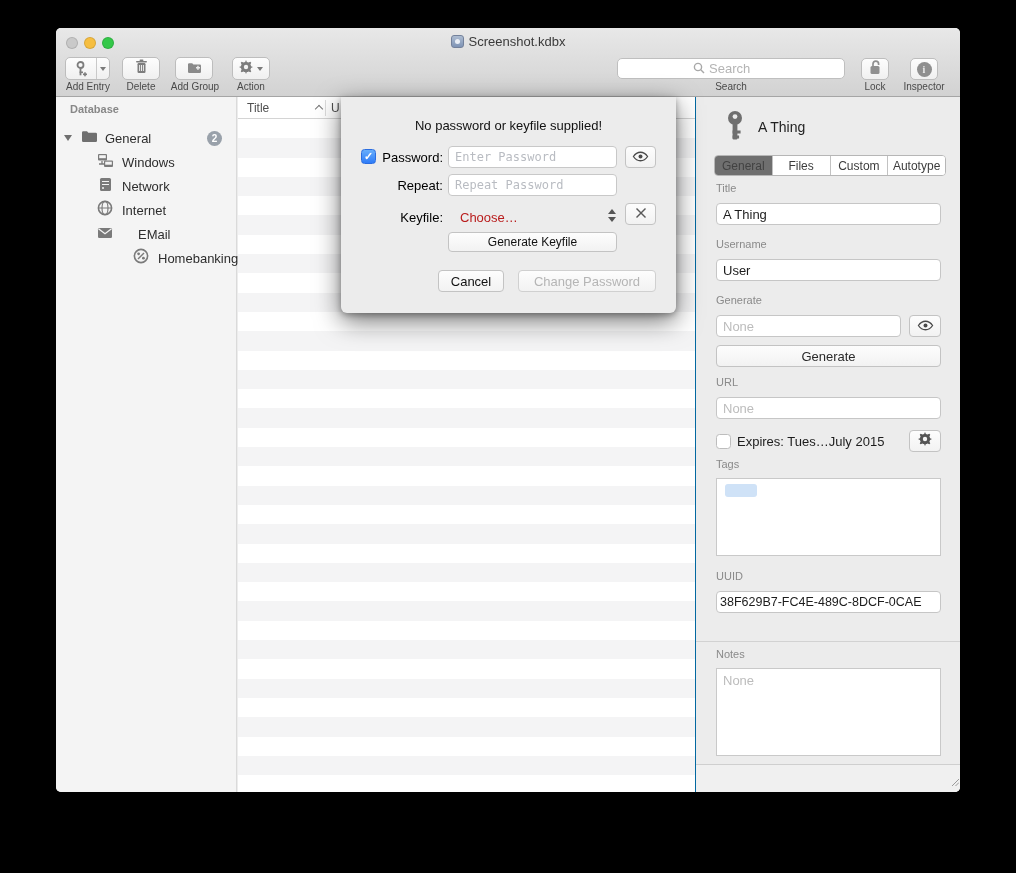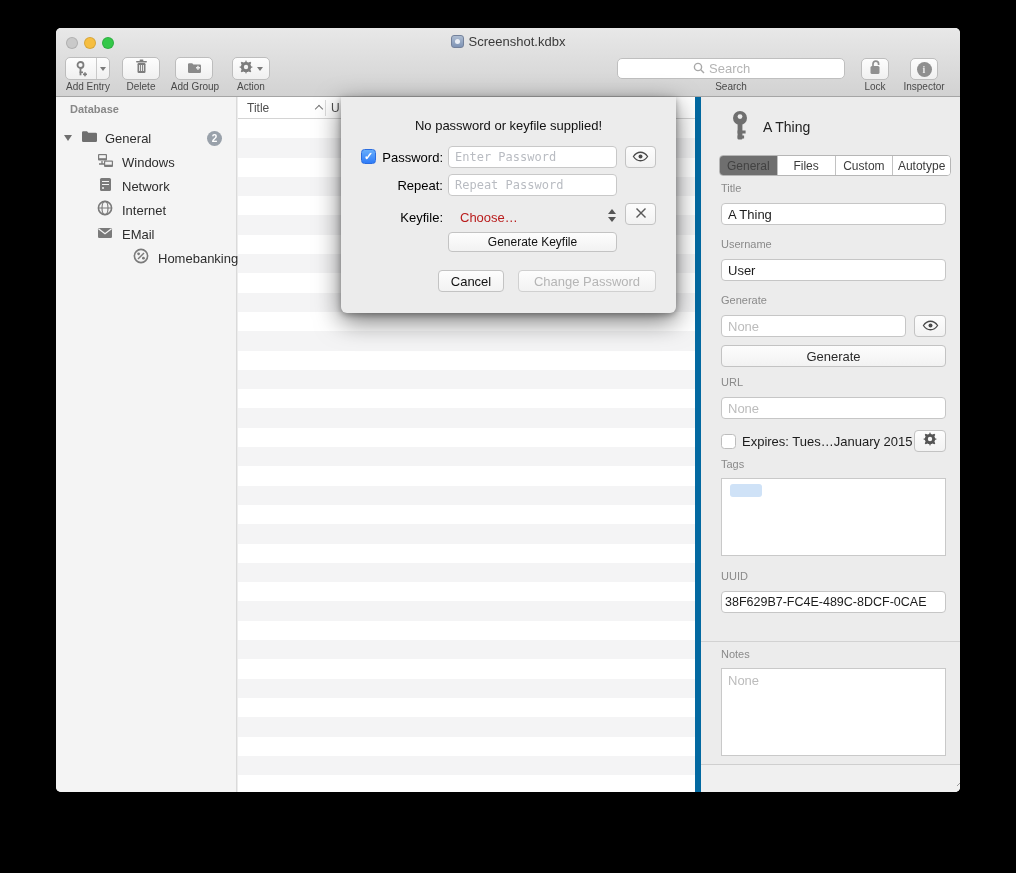--- a/index.html
+++ b/index.html
@@ -43,21 +43,21 @@
   .el-header { position:absolute; left:0; top:0; width:457px; height:22px; background:#fff; border-bottom:1px solid #d4d4d4;
                display:flex; align-items:center; }
   .el-col-title { position:absolute; left:9px; font-size:12px; color:#4f4f4f; }
   .sort-asc { position:absolute; left:78px; top:9px; width:6px; height:6px; border-left:1.6px solid #777; border-top:1.6px solid #777; transform:rotate(45deg); }
   .el-col-div { position:absolute; left:87px; top:3px; width:1px; height:16px; background:#dcdcdc; }
   .el-col-u { position:absolute; left:93px; font-size:12px; color:#4f4f4f; }
   .stripes { position:absolute; left:0; top:22px; width:457px; height:673px;
              background:repeating-linear-gradient(to bottom,#ffffff 0px,#ffffff 19.3px,#f4f4f5 19.3px,#f4f4f5 38.6px); }
 
   
-  .inspector { position:absolute; left:639px; top:69px; width:265px; height:695px; background:#ececec; border-left:6px solid #0369a1; }
+  .inspector { position:absolute; left:639px; top:69px; width:265px; height:695px; background:#ececec; border-left:1px solid #0369a1; }
   .ins-label { position:absolute; font-size:11px; color:#8a8a8a; }
   .tinput { position:absolute; height:22px; background:#fff; border:1px solid #c6c6c6; border-radius:4px;
             font-size:13px; color:#1c1c1c; padding:0 6px; outline:none; }
   .tinput::placeholder { color:#bcbcbc; }
   .sq-btn { position:absolute; width:32px; height:22px; background:linear-gradient(#fdfdfd,#f2f2f2);
             border:1px solid #c3c3c3; border-radius:4px; display:flex; align-items:center; justify-content:center; }
   .wide-btn { position:absolute; left:20px; width:225px; height:22px; background:linear-gradient(#fdfdfd,#f2f2f2);
               border:1px solid #c3c3c3; border-radius:4px; font-size:13px; color:#2a2a2a;
               display:flex; align-items:center; justify-content:center; }
   .entry-title { position:absolute; left:62px; top:22px; font-size:14px; color:#222; }
@@ -243,21 +243,21 @@
       <span class="sb-label" style="margin-left:9px;">Internet</span>
     </div>
 
     <div class="sb-row" style="top:126px;">
       <span style="margin-left:41px;">
         <svg width="16" height="12" viewBox="0 0 16 12">
             <rect x="1" y="1" width="14" height="10" rx="1.3" fill="#7a7a7a"></rect>
             <polyline points="1.5,1.8 8,6.8 14.5,1.8" fill="none" stroke="#f4f4f4" stroke-width="1.3"></polyline>
           </svg>
       </span>
-      <span class="sb-label" style="margin-left:9px;">EMail</span>
+      <span class="sb-label" style="margin-left:25px;">EMail</span>
     </div>
 
     <div class="sb-row" style="top:150px;padding-left:36px;">
       <span style="margin-left:41px;">
         <svg width="16" height="16" viewBox="0 0 16 16">
             <circle cx="8" cy="8" r="6.6" fill="none" stroke="#7a7a7a" stroke-width="1.6"></circle>
             <line x1="5" y1="11" x2="11" y2="5" stroke="#7a7a7a" stroke-width="1.4"></line>
             <circle cx="5.6" cy="5.8" r="1.4" fill="#7a7a7a"></circle>
             <circle cx="10.4" cy="10.2" r="1.4" fill="#7a7a7a"></circle>
           </svg>
@@ -313,21 +313,21 @@
     </div>
 
     <div class="wide-btn" style="top:248px;">
       <span>Generate</span>
     </div>
 
     <div class="ins-label" style="left:20px; top:279px;">URL</div>
     <input class="tinput" style="left: 20px; top: 300px; width: 225px;" placeholder="None">
 
     <div class="checkbox abs" style="left:20px; top:337px;"></div>
-    <div class="abs" style="left:41px; top:337px; font-size:13px; color:#1c1c1c;">Expires: Tues…January 2015</div>
+    <div class="abs" style="left:41px; top:337px; font-size:13px; color:#1c1c1c;">Expires: Tues…July 2015</div>
     <div class="sq-btn" style="left:213px; top:333px;">
       <span>
         <svg width="14" height="14" viewBox="0 0 16 16">
             <path d="M8 0l1 2.2a6 6 0 0 1 1.8.75L13 2l1 1-.95 2.2c.33.55.58 1.15.75 1.8L16 8l-2.2 1a6 6 0 0 1-.75 1.8L14 13l-1 1-2.2-.95a6 6 0 0 1-1.8.75L8 16l-1-2.2a6 6 0 0 1-1.8-.75L3 14l-1-1 .95-2.2A6 6 0 0 1 2.2 9L0 8l2.2-1c.17-.65.42-1.25.75-1.8L2 3l1-1 2.2.95A6 6 0 0 1 7 2.2L8 0z" fill="#555"></path>
             <circle cx="8" cy="8" r="2.5" fill="#f6f6f6"></circle>
           </svg>
       </span>
     </div>
 
     <div class="ins-label" style="left:20px; top:361px;">Tags</div>

